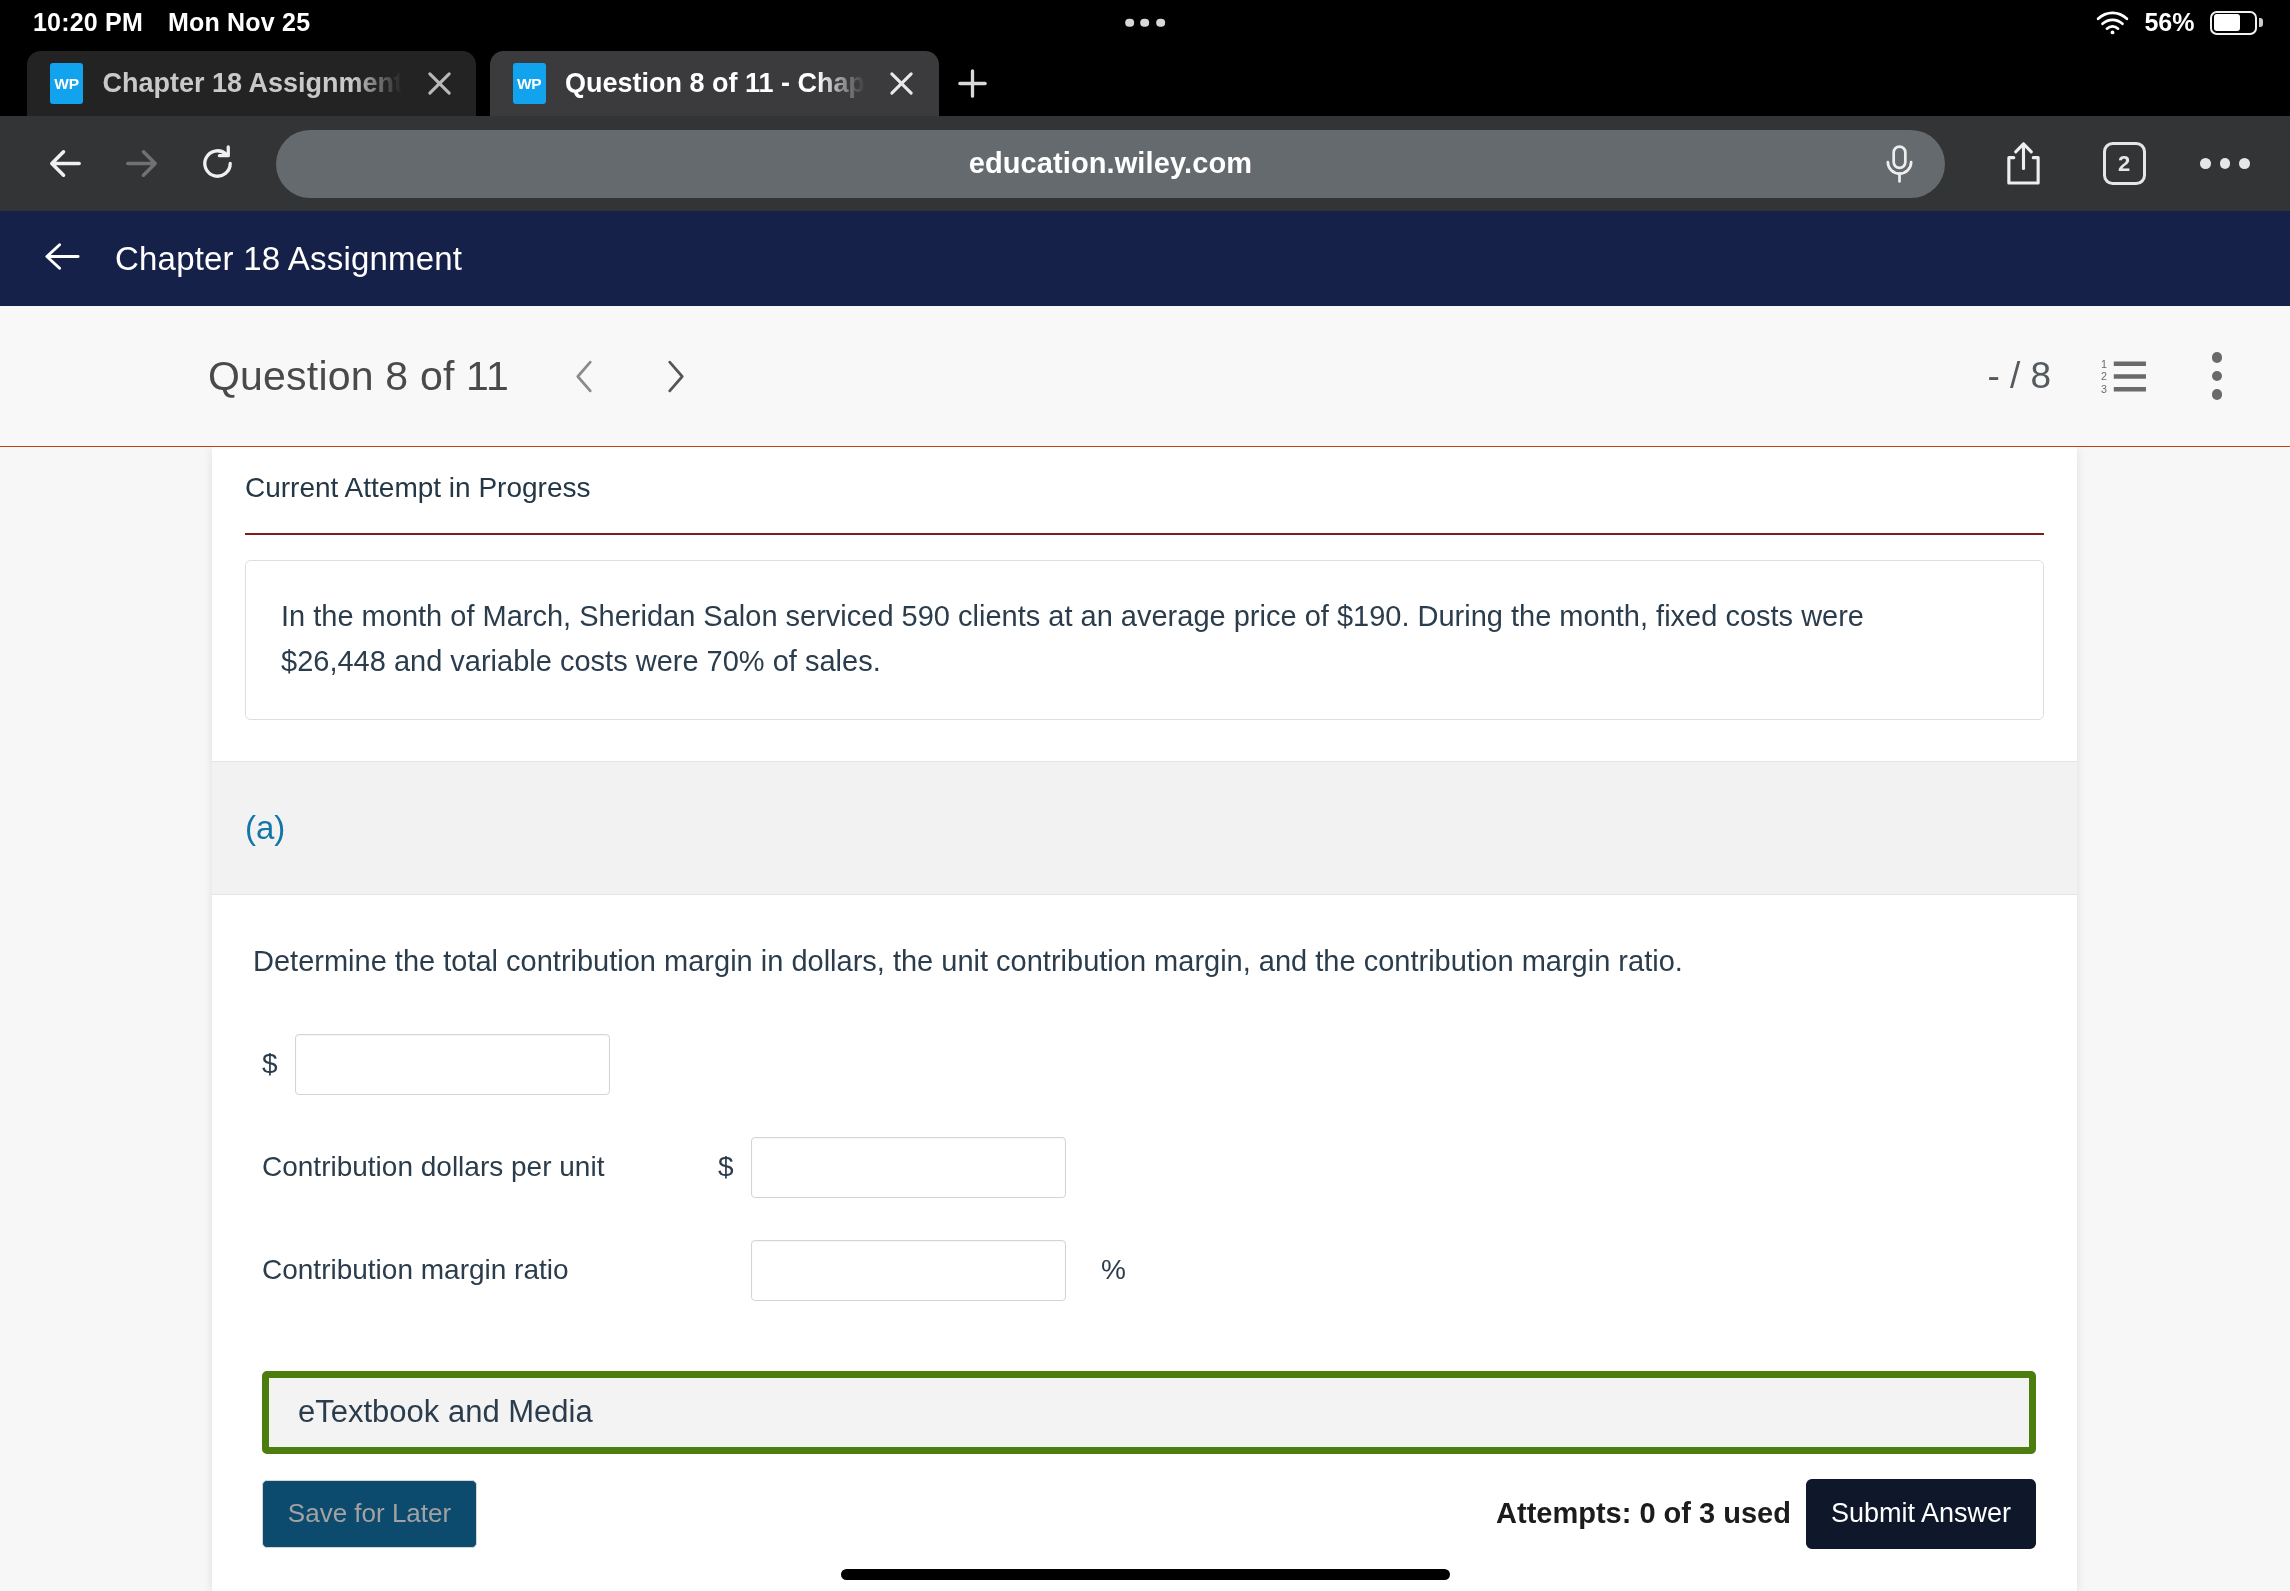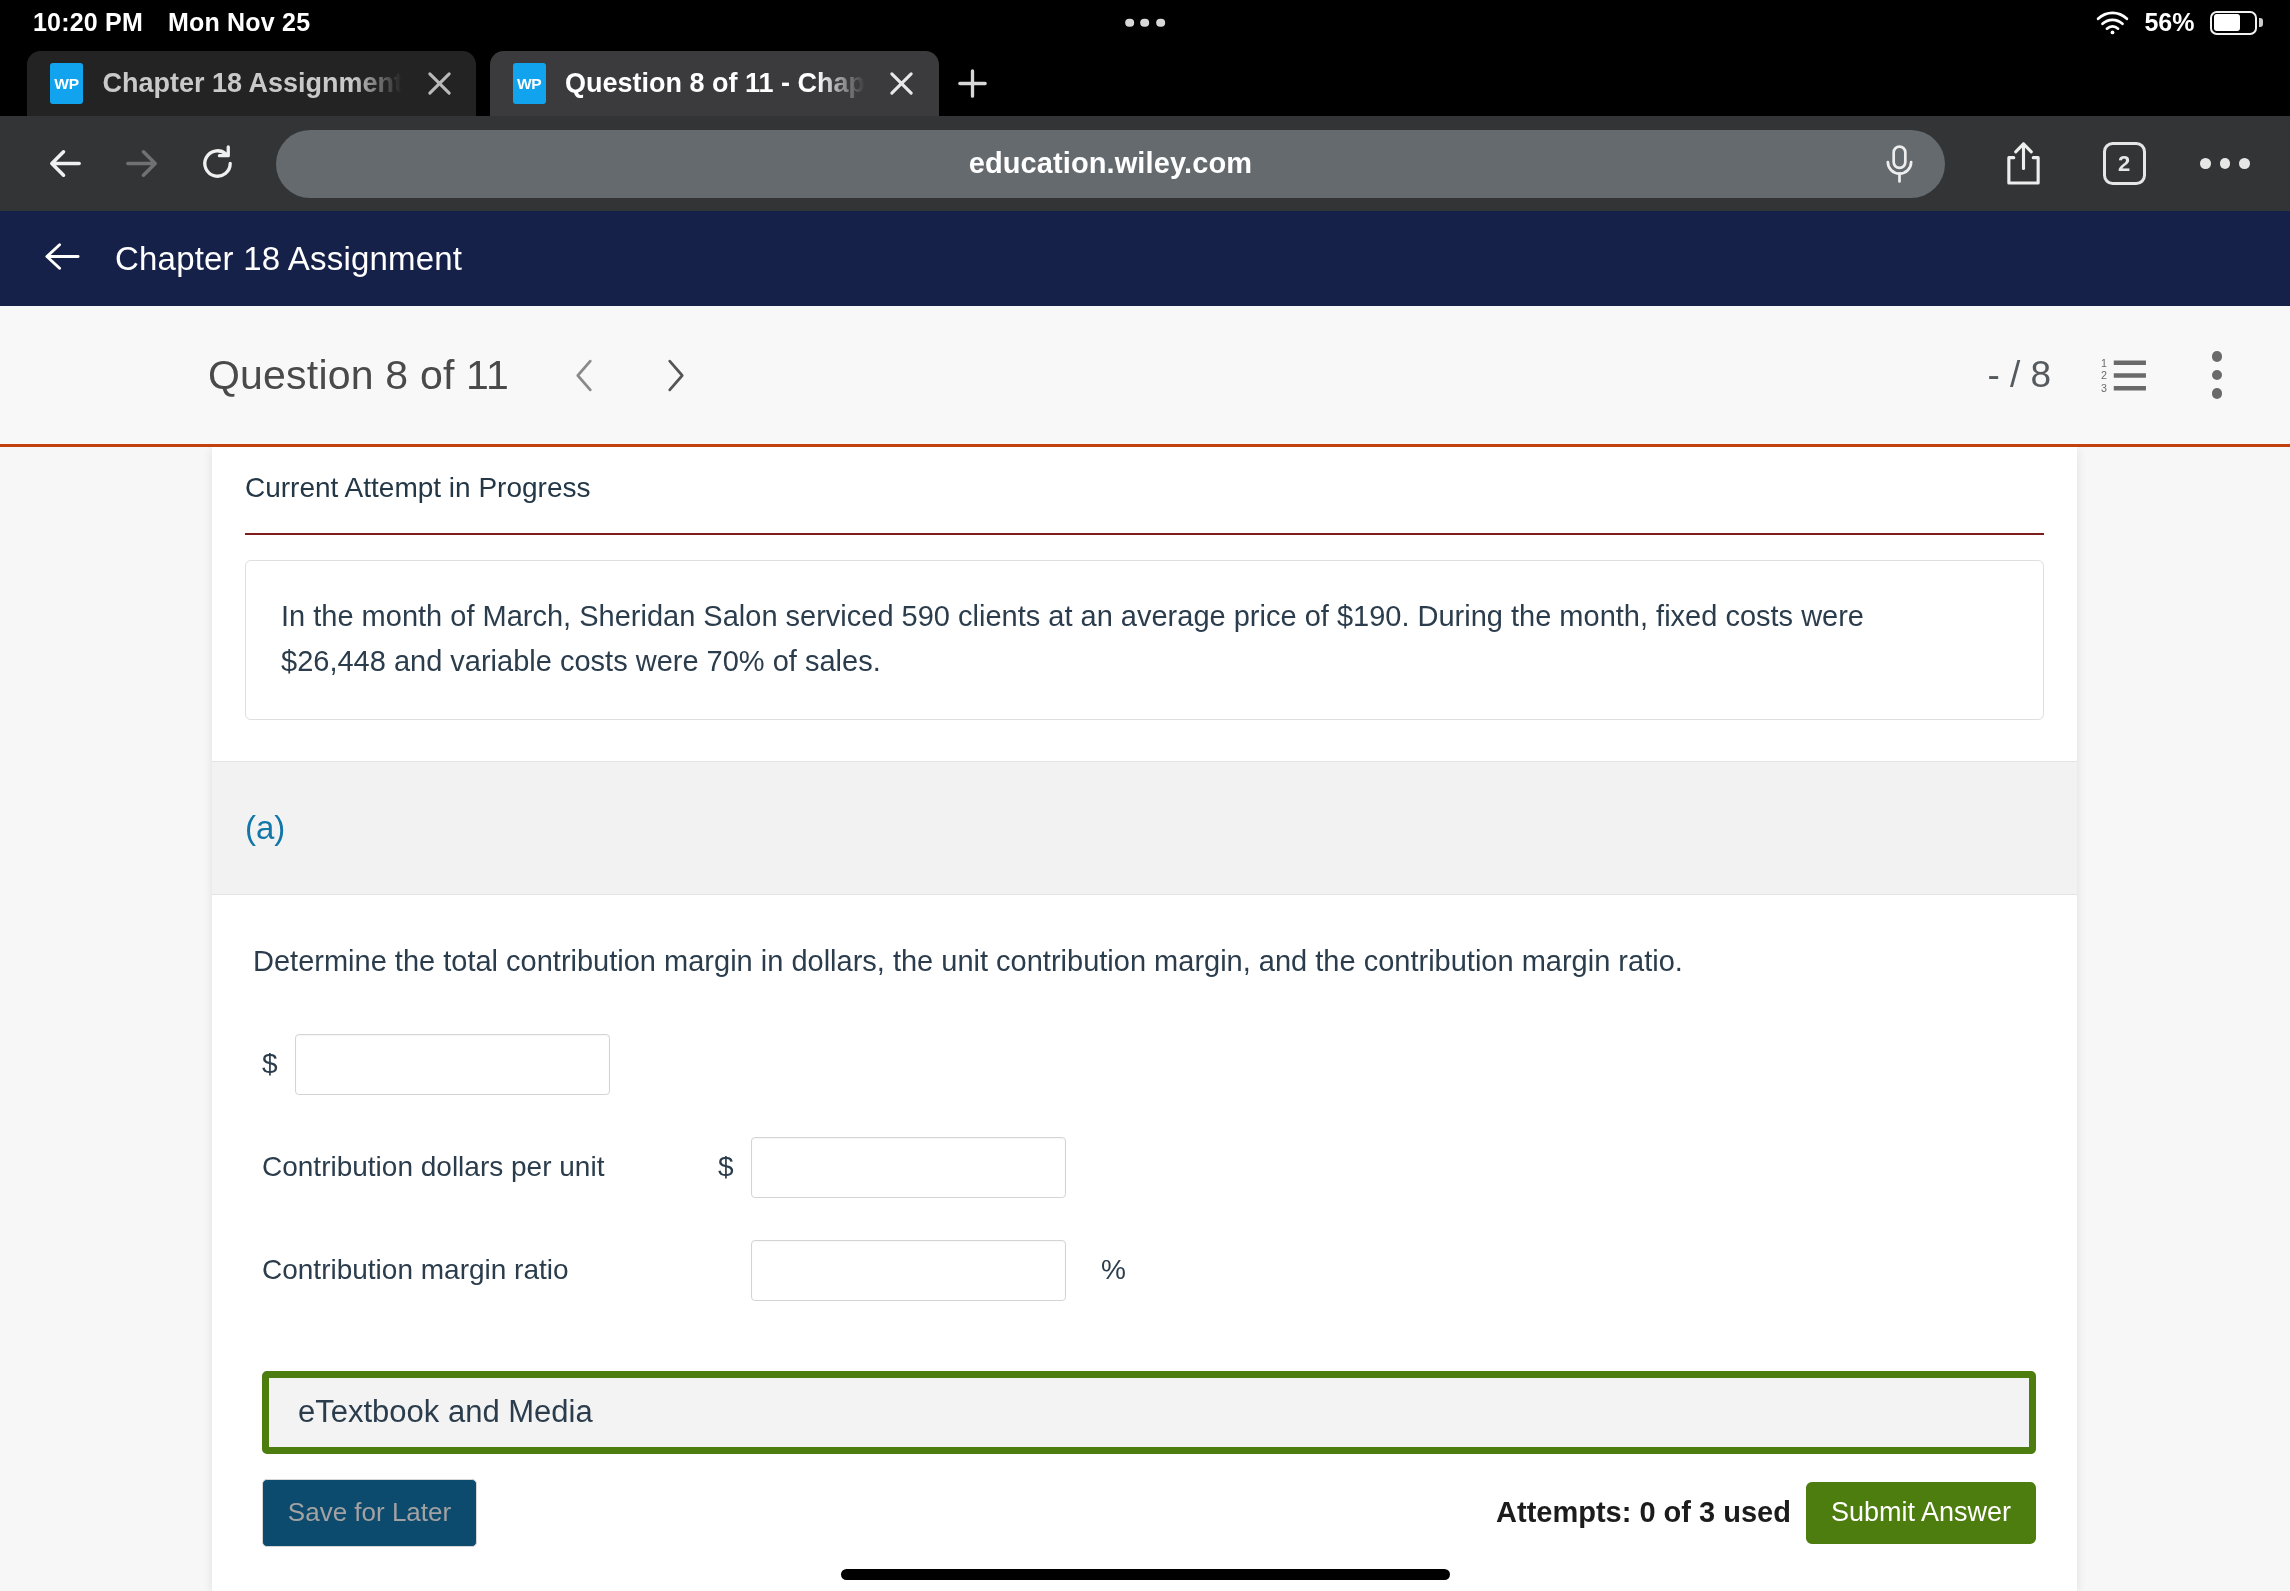--- a/index.html
+++ b/index.html
@@ -153,21 +153,21 @@
   .app-header svg { width: 43px; height: 39px; }
   .app-header-title {
     color: #ffffff; font-size: 33px; font-weight: 400;
     letter-spacing: 0.2px;
   }
 
   
   .qnav {
     height: 141px; width: 100%;
     background: #f8f8f8;
-    border-bottom: 3px solid #c2410c;
+    border-bottom: 1px solid #c2410c;
     display: flex; align-items: center;
     padding: 0 54px 0 208px;
   }
   .qnav-title {
     font-size: 41px; color: #4a4a4a; font-weight: 400;
     letter-spacing: 0.2px;
   }
   .qnav-arrows { display: flex; align-items: center; margin-left: 50px; gap: 41px; }
   .qnav-arrow {
     width: 50px; height: 50px;
@@ -279,25 +279,25 @@
     font-family: "Liberation Sans", sans-serif;
     display: flex; align-items: center; justify-content: center;
   }
   .footer-right {
     margin-left: auto; display: flex; align-items: center; gap: 15px;
   }
   .attempts-text {
     font-size: 29px; font-weight: 700; color: #1c1c1c;
   }
   .submit-btn {
-    background: #4d7c0f; color: #fff;
+    background: #0f172a; color: #fff;
     border: none; border-radius: 5.8px;
     font-size: 27px;
     font-family: "Liberation Sans", sans-serif;
-    padding: 0 25px; height: 62px;
+    padding: 0 25px; height: 70px;
     display: flex; align-items: center; justify-content: center;
   }
 
   
   .home-indicator-wrap {
     position: absolute; left: 0; right: 0; bottom: 11.6px;
     display: flex; justify-content: center;
     pointer-events: none;
   }
   .home-indicator {

